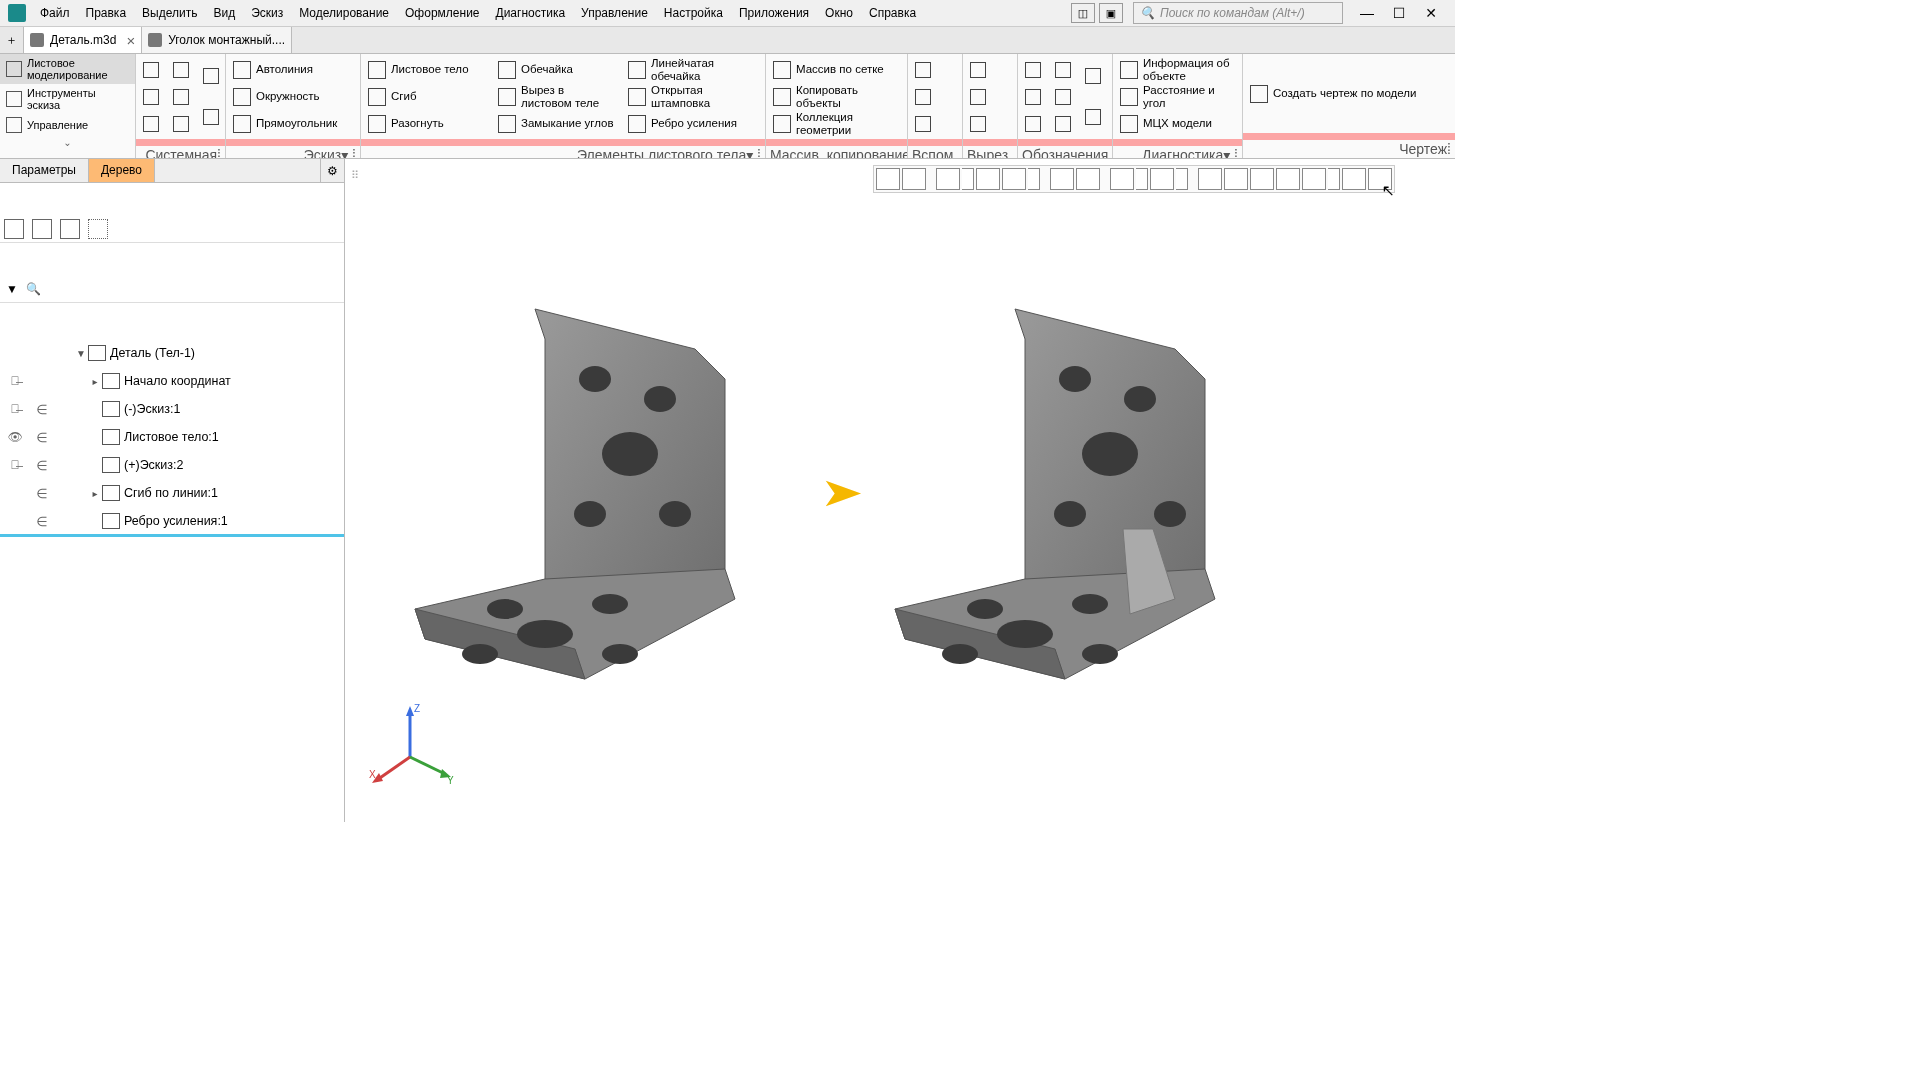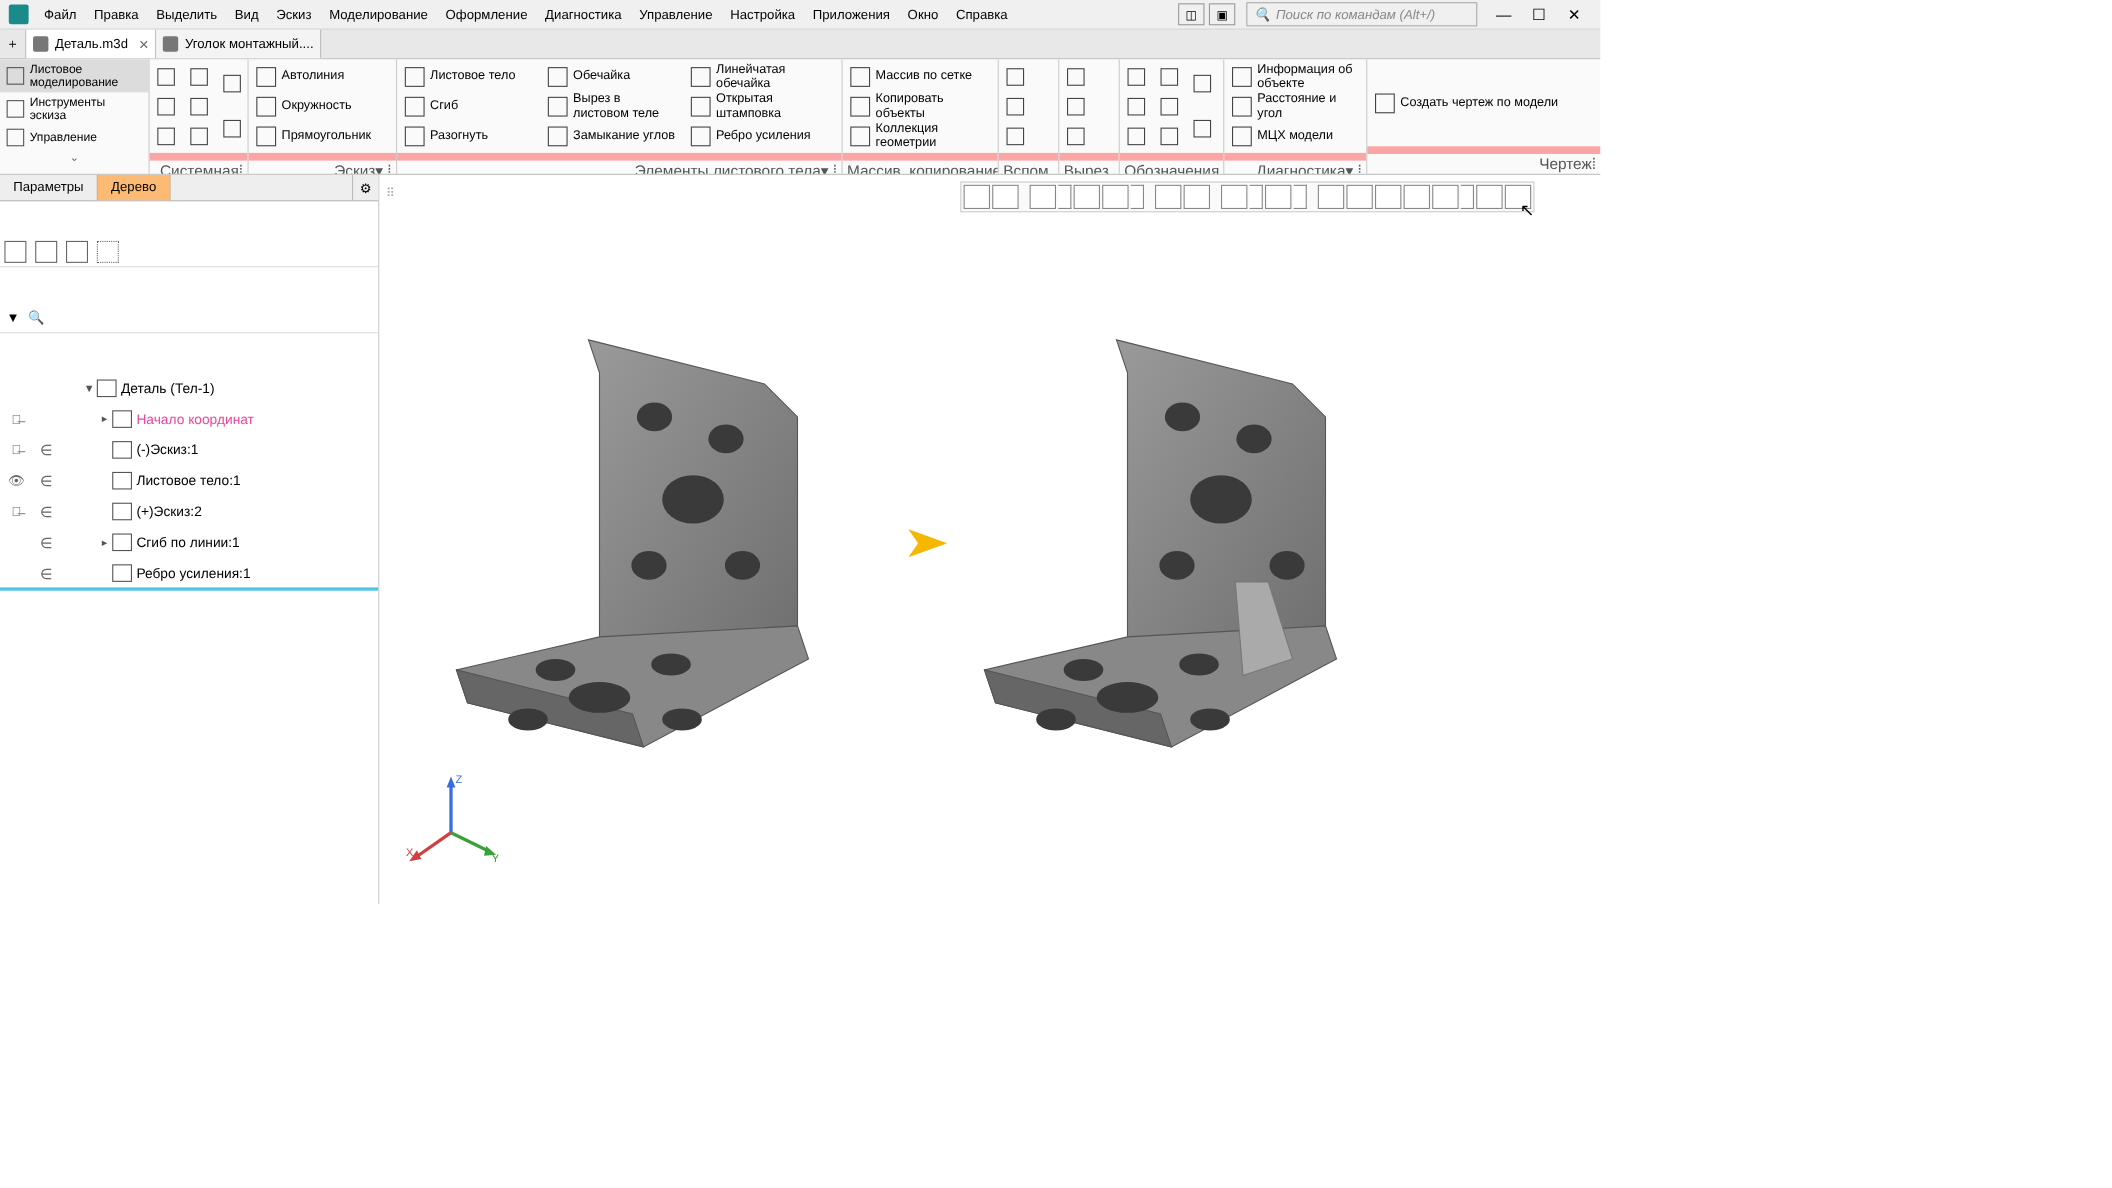--- a/index.html
+++ b/index.html
@@ -45,21 +45,21 @@
 .sp-filter { height: 28px; display: flex; align-items: center; padding: 0 6px; border-bottom: 1px solid #ddd; gap: 8px; }
 .sp-filter input { flex: 1; border: none; outline: none; font-size: 12px; }
 .tree { flex: 1; overflow: auto; padding-top: 4px; }
 .tree-row { display: flex; align-items: center; height: 28px; position: relative; }
 .tree-row.sel::after { content: ""; position: absolute; bottom: -2px; left: 0; right: 0; height: 3px; background: #4fc3e8; }
 .tr-vis { width: 30px; text-align: center; color: #666; }
 .tr-inc { width: 24px; text-align: center; color: #666; font-size: 13px; }
 .tr-exp { width: 14px; text-align: center; color: #555; font-size: 10px; }
 .tr-ico { width: 18px; height: 16px; border: 1px solid #555; margin-right: 4px; flex-shrink: 0; }
 .tr-label { font-size: 12.5px; }
-.tr-label.muted { color: #ec4899; }
+.tr-label.muted { color: #000000; }
 .viewport { flex: 1; position: relative; background: #fff; }
 .vp-toolbar { position: absolute; top: 6px; right: 60px; display: flex; gap: 2px; background: #fafafa; border: 1px solid #ccc; padding: 2px; }
 .vp-tool { width: 24px; height: 22px; border: 1px solid #888; background: #fff; }
 .vp-tool.dd { width: 12px; border-left: none; }
 .vp-handle { position: absolute; top: 10px; left: 6px; width: 10px; height: 16px; color: #aaa; font-size: 11px; letter-spacing: -2px; }
 .axis { position: absolute; bottom: 30px; left: 20px; width: 90px; height: 90px; }
 .arrow3d { position: absolute; top: 310px; left: 480px; font-size: 40px; color: #f5b700; transform: scaleX(1.3); }
 svg.part { position: absolute; }
 </style>
 </head>

